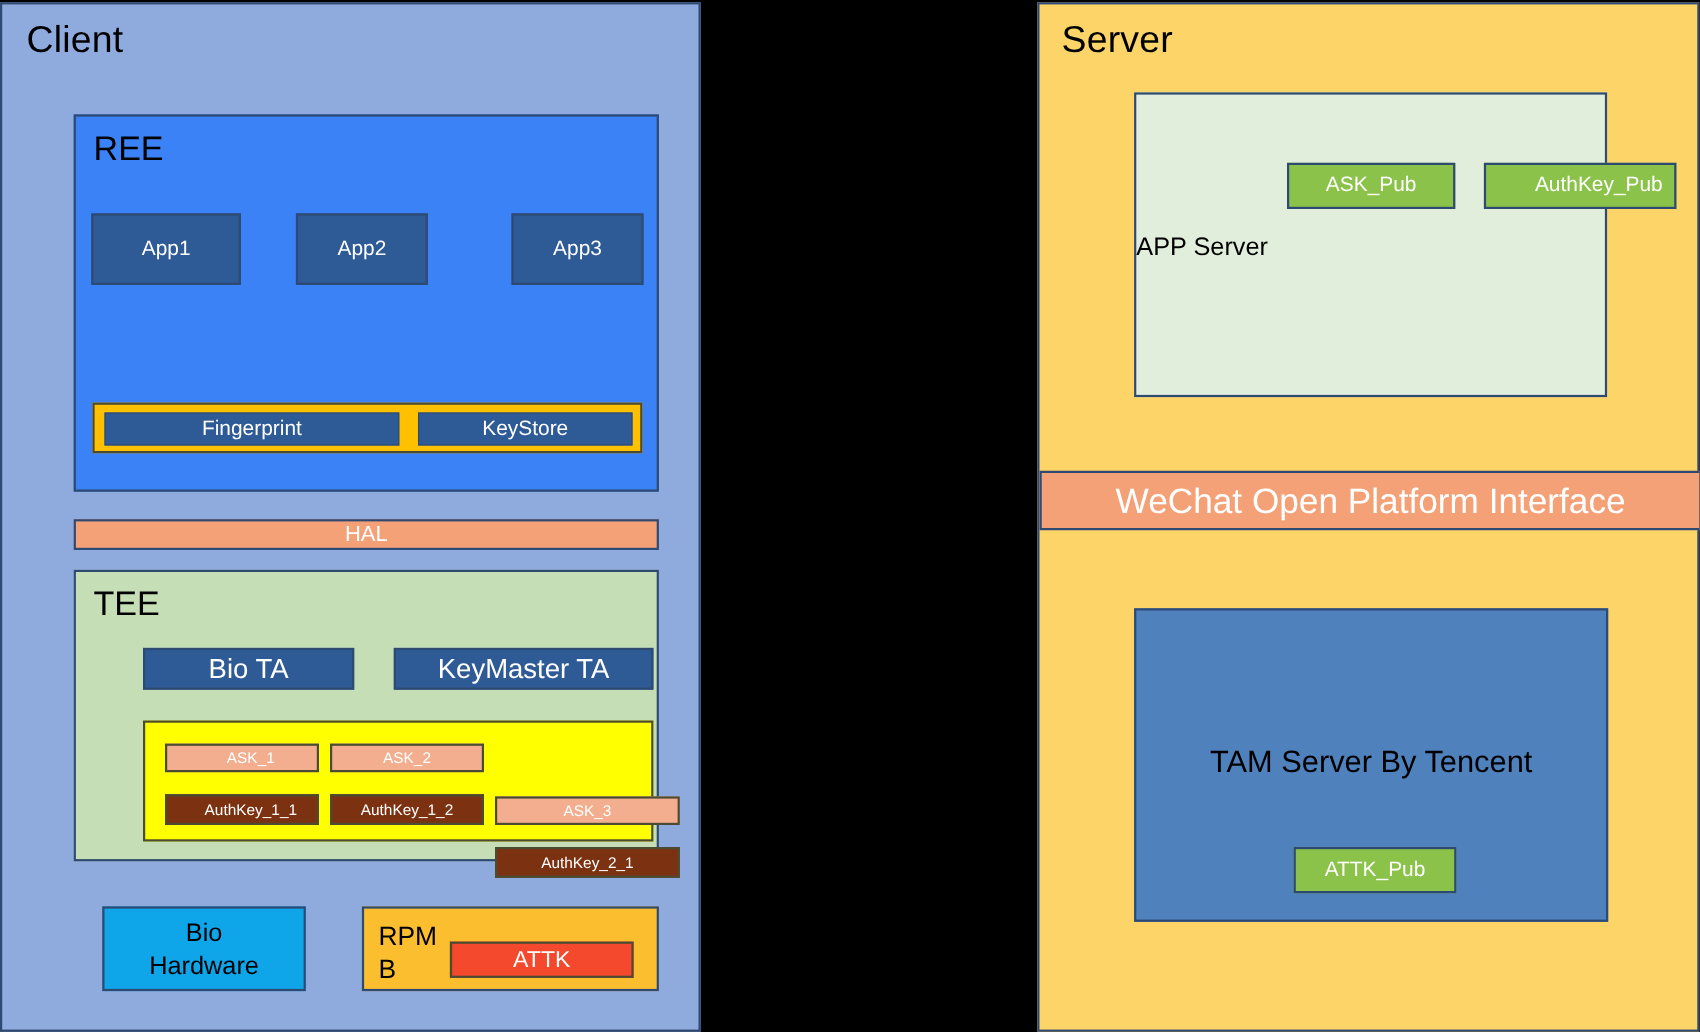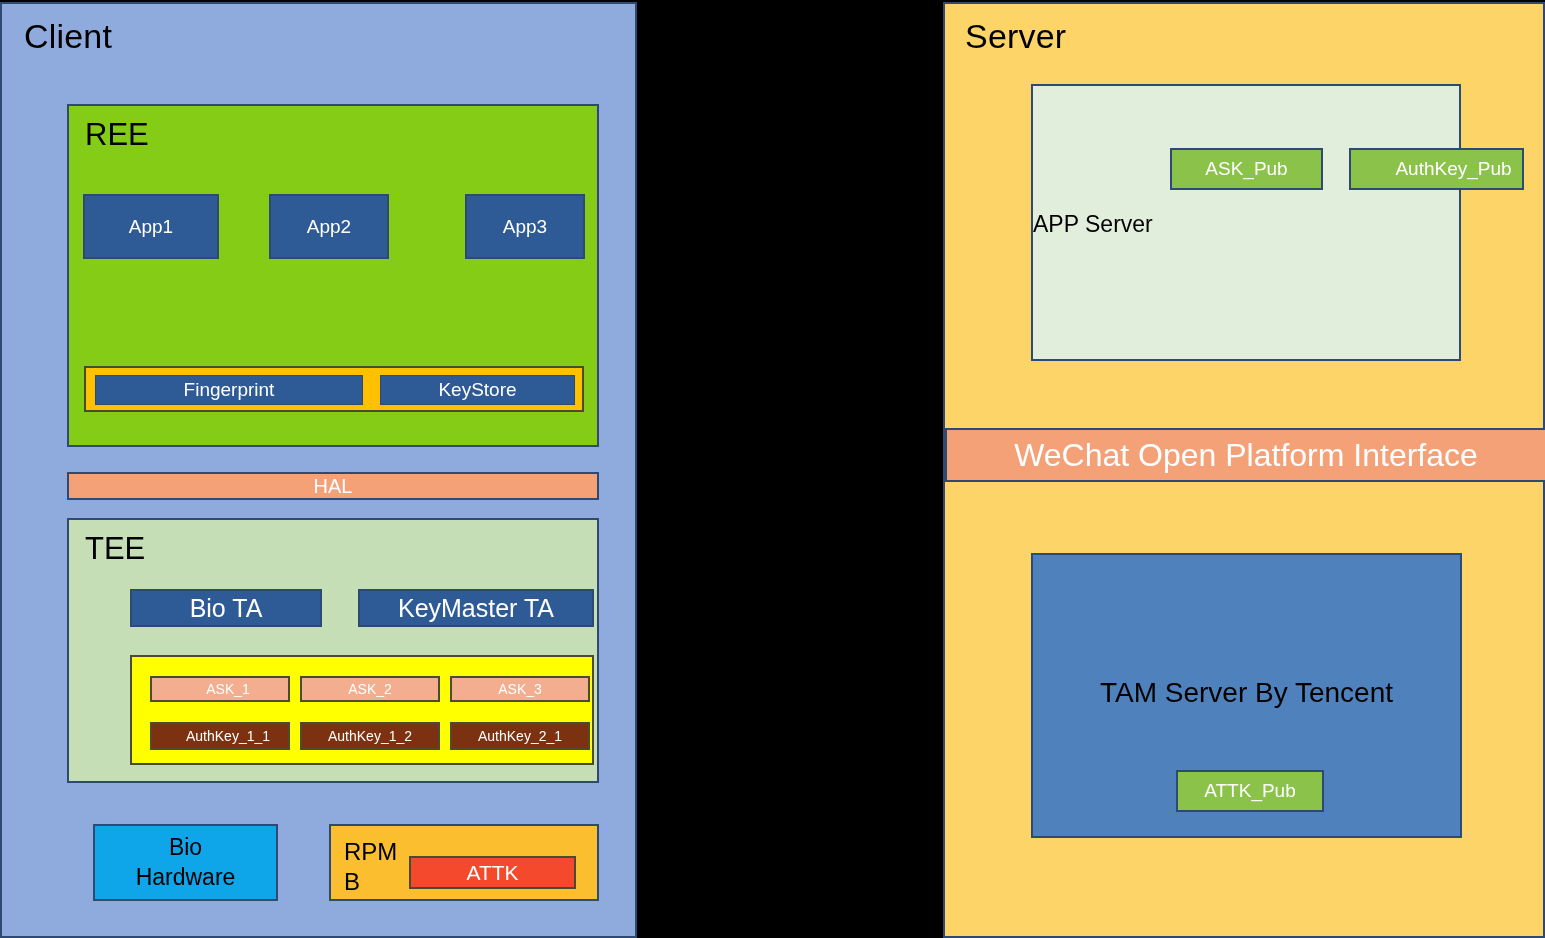--- a/index.html
+++ b/index.html
@@ -52,21 +52,21 @@
     position: absolute;
     box-sizing: border-box;
     border: 2px solid #2E4A73;
   }
 
   .ree-box {
     left: 65px;
     top: 100px;
     width: 532px;
     height: 343px;
-    background: #84cc16;
+    background: #3b82f6;
   }
   .section-label {
     position: absolute;
     left: 16px;
     top: 12px;
     font-size: 31px;
     color: #000000;
     line-height: 1.1;
   }
 
@@ -149,21 +149,21 @@
     display: flex;
     align-items: center;
     justify-content: center;
     color: #FFFFFF;
     font-size: 14px;
   }
   .ask-chip { background: #F2AE8E; top: 19px; height: 26px; }
   .authkey-chip { background: #7C3211; top: 65px; height: 28px; }
   .col1 { left: 18px; width: 140px; padding-left: 16px; }
   .col2 { left: 168px; width: 140px; }
-  .col3 { left: 318px; width: 140px; }
+  .col3 { left: 318px; width: 168px; margin-top: 48px; }
 
   .bio-hw {
     left: 91px;
     top: 820px;
     width: 185px;
     height: 77px;
     background: #0ea5e9;
     color: #000000;
     display: flex;
     align-items: center;

